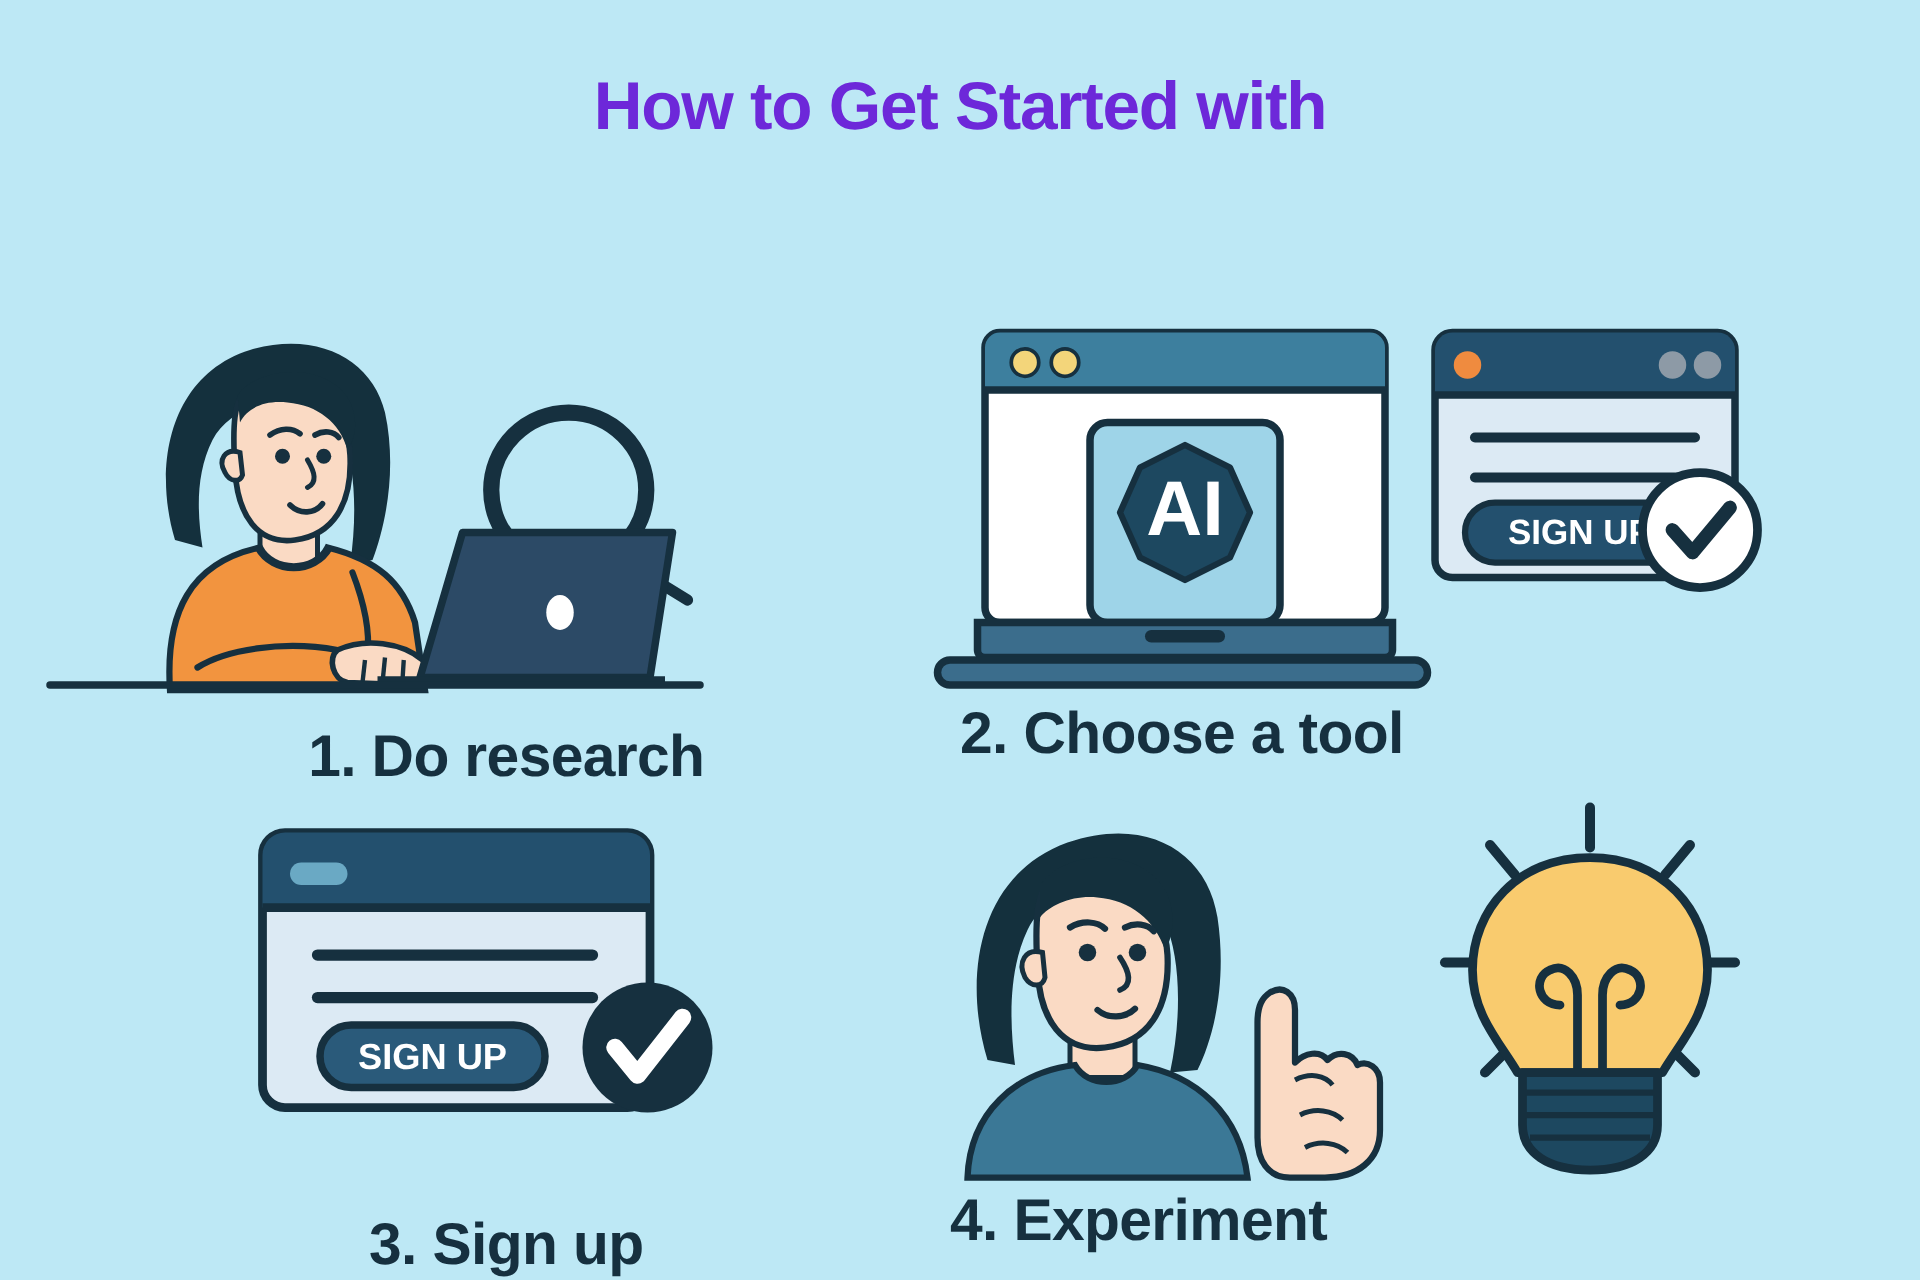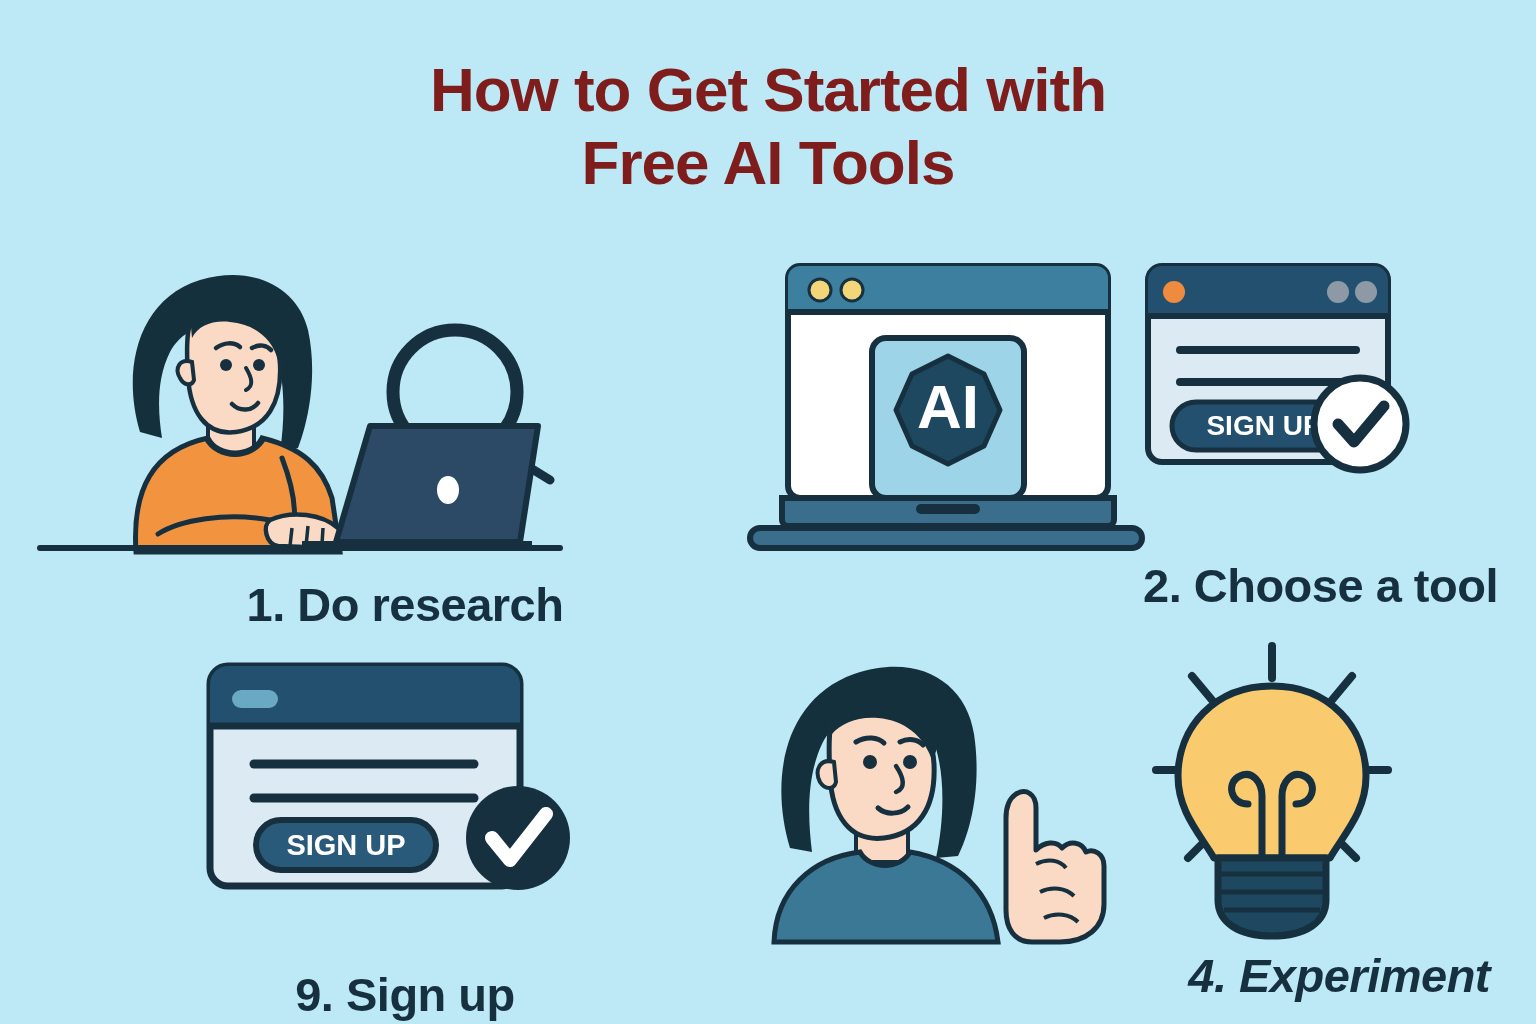--- a/index.html
+++ b/index.html
@@ -24,23 +24,23 @@
   
   .title-block {
     position: absolute;
     left: 0;
     top: 58px;
     width: 1536px;
     text-align: center;
   }
   .title-line {
     display: block;
-    color: #7f1d1d;
+    color: #6d28d9;
     font-weight: 700;
-    font-size: 62px;
+    font-size: 54px;
     line-height: 1.02;
     letter-spacing: -1px;
     white-space: nowrap;
   }
   .title-line.line2 {
     margin-top: 10px;
   }
 
   
   .steps {
@@ -51,50 +51,49 @@
     height: 760px;
   }
   .step {
     position: absolute;
     width: 730px;
     height: 370px;
   }
   .step-1 { left: 40px;  top: 0px; }
   .step-2 { left: 768px; top: 0px; }
   .step-3 { left: 40px;  top: 390px; }
-  .step-4 { left: 760px; top: 390px; font-style: italic; }
+  .step-4 { left: 760px; top: 390px; }
 
   .art {
     position: relative;
     width: 730px;
     height: 300px;
   }
   .caption {
     position: absolute;
     top: 306px;
     width: 730px;
-    text-align: right;
+    text-align: left;
     color: #16303f;
     font-size: 47px;
     font-weight: 700;
     letter-spacing: -0.5px;
     white-space: nowrap;
   }
   .step-1 .caption, .step-3 .caption { text-align: center; margin-top: 19px; }
 
   svg { display: block; overflow: visible; }
 </style>
 </head>
 <body>
 
 <div id="canvas">
 
   <div class="title-block">
     <span class="title-line line1">How to Get Started with</span>
-    <span class="title-line line2">Free AI Tools</span>
   </div>
 
   <div class="steps">
 
     <div class="step step-1">
       <div class="art">
         <svg width="730" height="300" viewBox="0 0 730 300">
           <g>
             <line x1="458" y1="196" x2="510" y2="228" stroke="#16303f" stroke-width="9" stroke-linecap="round"></line>
             <circle cx="415" cy="140" r="62" fill="none" stroke="#16303f" stroke-width="13"></circle>
@@ -212,21 +211,21 @@
               <text x="306" y="213" text-anchor="middle" font-family="Liberation Sans, sans-serif" font-size="29" font-weight="700" fill="#ffffff">SIGN UP</text>
             </g>
 
             <g>
               <circle cx="478" cy="196" r="52" fill="#16303f"></circle>
               <path d="M452 196 L470 218 L506 172" fill="none" stroke="#ffffff" stroke-width="14" stroke-linecap="round" stroke-linejoin="round"></path>
             </g>
           </g>
         </svg>
       </div>
-      <div class="caption">9. Sign up</div>
+      <div class="caption">3. Sign up</div>
     </div>
 
     <div class="step step-4">
       <div class="art">
         <svg width="730" height="300" viewBox="0 0 730 300">
 
           <g>
 
             <path d="M30 206 C10 140 22 58 94 32 C158 10 206 40 214 92 C222 146 210 190 198 214 L176 216 C186 170 184 122 172 96 C150 56 82 60 62 102 C46 136 48 178 52 210 Z" fill="#14303d"></path>
 

